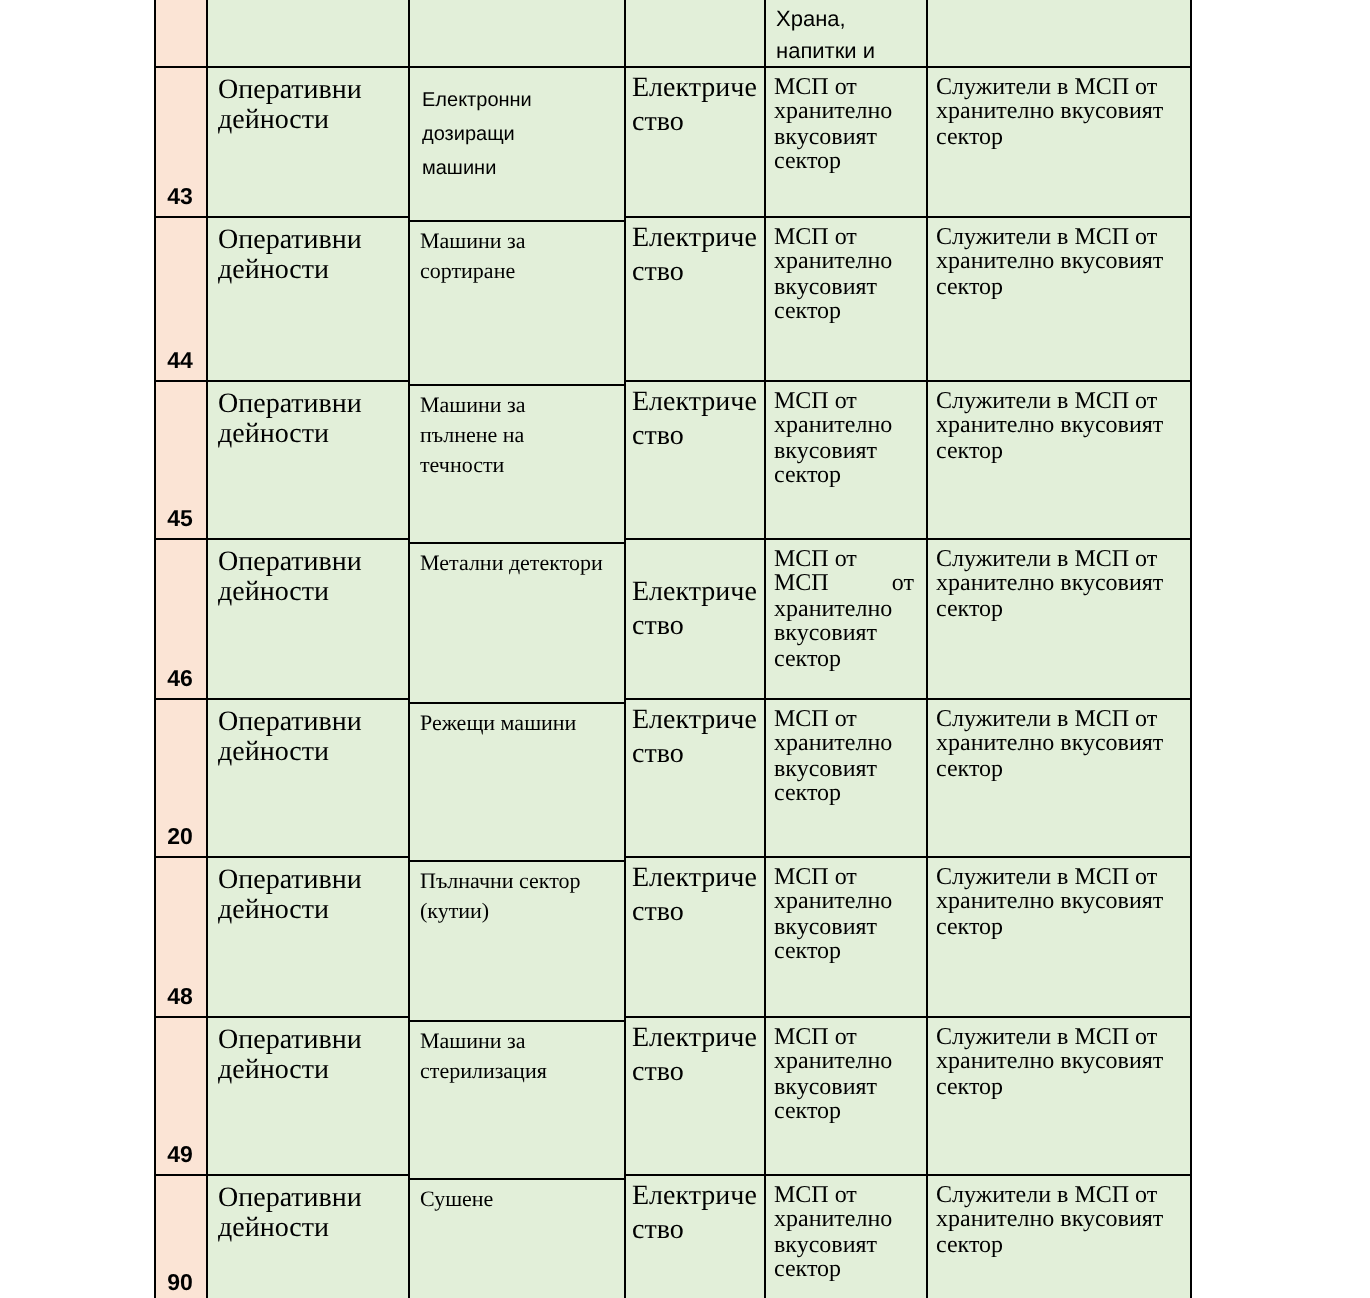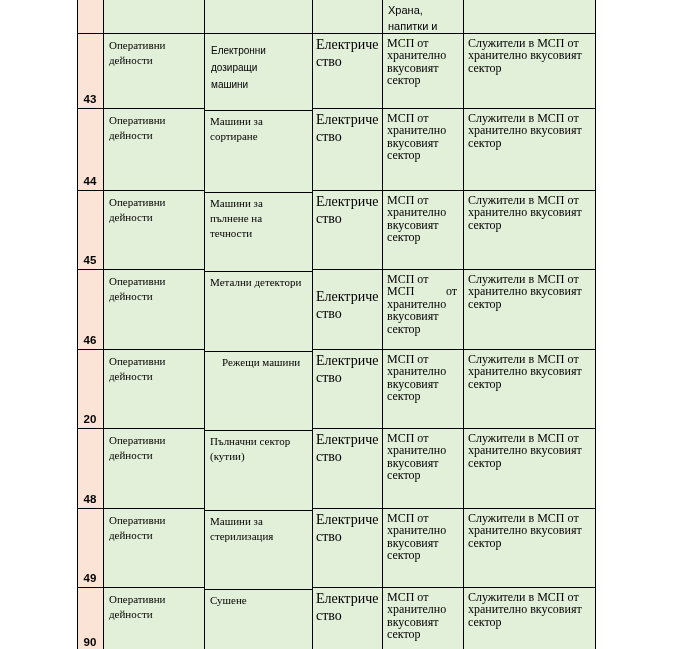--- a/index.html
+++ b/index.html
@@ -4,21 +4,21 @@
 <style>
   html,body{margin:0;padding:0;}
   .page{position:relative;width:685px;height:649px;background:#ffffff;overflow:hidden;
         font-family:"Liberation Serif","DejaVu Serif",serif;}
   .strip{position:absolute;top:0;height:649px;}
   .vline{position:absolute;top:0;width:1px;height:649px;}
   .hline{position:absolute;height:1px;}
   .txt{position:absolute;white-space:pre-line;color:#000;}
   .serif{font-family:"Liberation Serif","DejaVu Serif",serif;}
   .sans{font-family:"Liberation Sans","DejaVu Sans",sans-serif;}
-  .activity{font-size:11px;line-height:15px;font-family:Liberation Serif, serif;}
+  .activity{font-size:14px;line-height:15px;font-family:Liberation Serif, serif;}
   .machine-serif{font-size:11px;line-height:15px;}
   .machine-sans{font-size:10px;line-height:17px;}
   .energy{font-size:14px;line-height:17px;}
   .small{font-size:12px;line-height:12.4px;}
   .num{font-size:11.5px;font-weight:bold;text-align:center;width:26px;}
   .header-cat{font-size:11px;line-height:16px;}
   .jline{display:flex;justify-content:space-between;width:70px;}
 </style>
 </head>
 <body>
@@ -106,21 +106,21 @@
       <div class="txt serif machine-serif" style="left: 210px; top: 275px;">Метални детектори</div>
       <div class="txt serif energy" style="left: 316px; top: 288px;">Електриче
 ство</div>
       <div class="txt serif small" style="left: 387px; top: 273px;"><div>МСП от</div><div class="jline"><span>МСП</span><span>от</span></div><div>хранително</div><div>вкусовият</div><div>сектор</div></div>
       <div class="txt serif small" style="left: 468px; top: 273px;">Служители в МСП от
 хранително вкусовият
 сектор</div>
       <div class="txt sans num" style="left: 77px; top: 413px;">20</div>
       <div class="txt serif activity" style="left: 109px; top: 354px;">Оперативни
 дейности</div>
-      <div class="txt serif machine-serif" style="left: 222px; top: 355px;">Режещи машини</div>
+      <div class="txt serif machine-serif" style="left: 210px; top: 355px;">Режещи машини</div>
       <div class="txt serif energy" style="left: 316px; top: 352px;">Електриче
 ство</div>
       <div class="txt serif small" style="left: 387px; top: 353px;">МСП от
 хранително
 вкусовият
 сектор</div>
       <div class="txt serif small" style="left: 468px; top: 353px;">Служители в МСП от
 хранително вкусовият
 сектор</div>
       <div class="txt sans num" style="left: 77px; top: 493px;">48</div>

